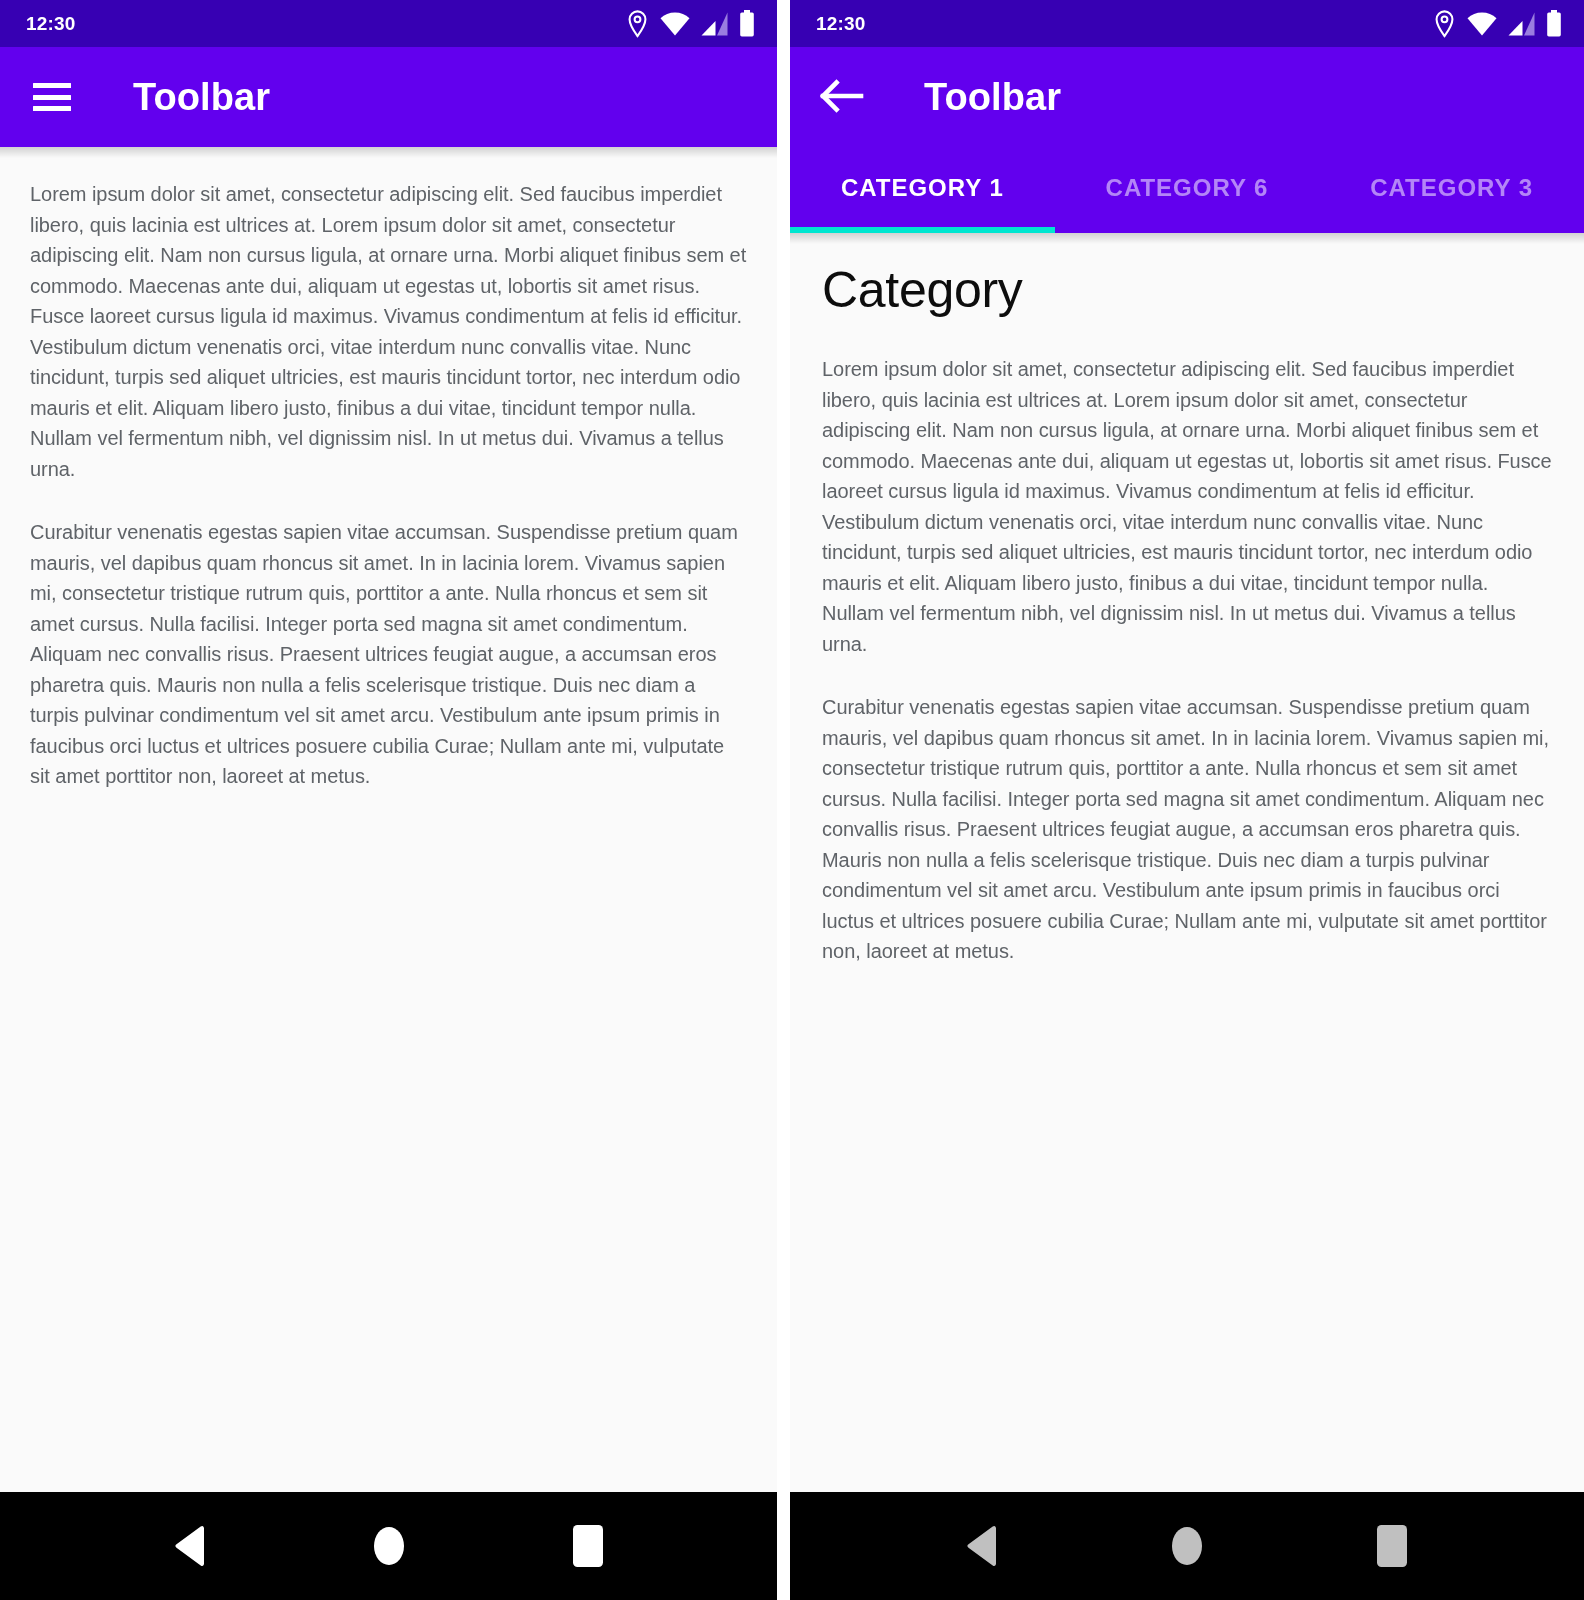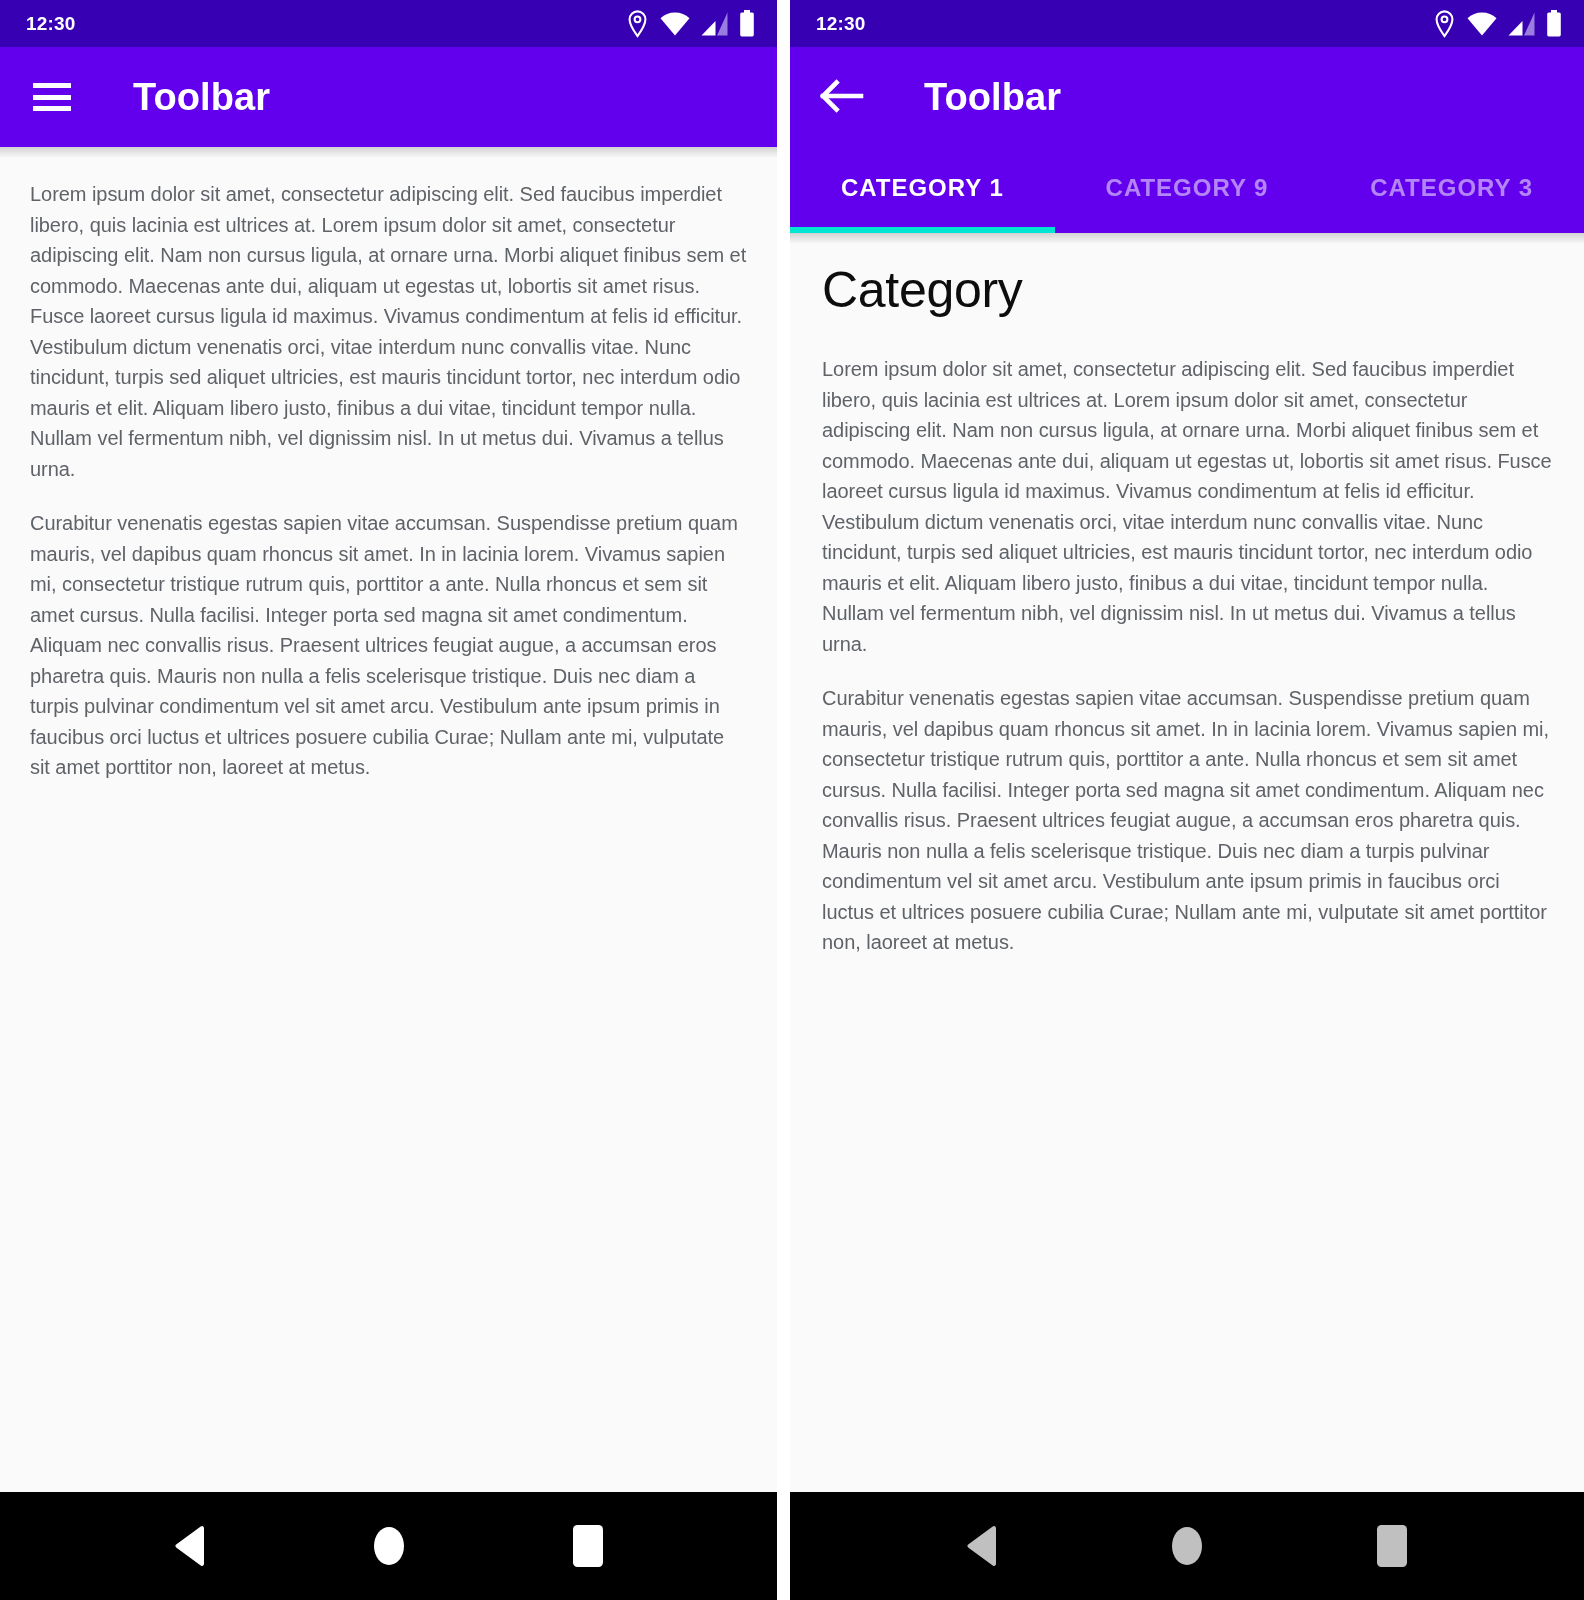--- a/index.html
+++ b/index.html
@@ -154,21 +154,21 @@
     margin-bottom: 36px;
     letter-spacing: -0.3px;
   }
 
   .paragraph {
     color: #5f6368;
     font-size: 20px;
     line-height: 30.5px;
     letter-spacing: -0.05px;
   }
-  .paragraph + .paragraph { margin-top: 24px; }
+  .paragraph + .paragraph { margin-top: 33px; }
 
   
   .navbar {
     flex: 0 0 108px;
     height: 108px;
     background: #000000;
     display: flex;
     align-items: center;
     justify-content: space-around;
     padding: 0 90px;
@@ -305,21 +305,21 @@
                 <path d="M3 18 H41" stroke="#fff" stroke-width="4.6" stroke-linecap="square"></path>
                 <path d="M16.5 4.5 L3 18 L16.5 31.5" fill="none" stroke="#fff" stroke-width="4.6" stroke-linecap="square" stroke-linejoin="miter"></path>
               </svg>
           </span>
         </button>
         <div class="toolbar-title">Toolbar</div>
       </div>
 
       <div class="tabbar">
         <button class="tab is-active">CATEGORY 1</button>
-        <button class="tab">CATEGORY 9</button>
+        <button class="tab">CATEGORY 6</button>
         <button class="tab">CATEGORY 3</button>
         <div class="tab-indicator"></div>
       </div>
     </div>
 
     <div class="content">
       <h1 class="content-heading">Category</h1>
       <p class="paragraph">Lorem ipsum dolor sit amet, consectetur adipiscing elit. Sed faucibus imperdiet libero, quis lacinia est ultrices at. Lorem ipsum dolor sit amet, consectetur adipiscing elit. Nam non cursus ligula, at ornare urna. Morbi aliquet finibus sem et commodo. Maecenas ante dui, aliquam ut egestas ut, lobortis sit amet risus. Fusce laoreet cursus ligula id maximus. Vivamus condimentum at felis id efficitur. Vestibulum dictum venenatis orci, vitae interdum nunc convallis vitae. Nunc tincidunt, turpis sed aliquet ultricies, est mauris tincidunt tortor, nec interdum odio mauris et elit. Aliquam libero justo, finibus a dui vitae, tincidunt tempor nulla. Nullam vel fermentum nibh, vel dignissim nisl. In ut metus dui. Vivamus a tellus urna.</p>
       <p class="paragraph">Curabitur venenatis egestas sapien vitae accumsan. Suspendisse pretium quam mauris, vel dapibus quam rhoncus sit amet. In in lacinia lorem. Vivamus sapien mi, consectetur tristique rutrum quis, porttitor a ante. Nulla rhoncus et sem sit amet cursus. Nulla facilisi. Integer porta sed magna sit amet condimentum. Aliquam nec convallis risus. Praesent ultrices feugiat augue, a accumsan eros pharetra quis. Mauris non nulla a felis scelerisque tristique. Duis nec diam a turpis pulvinar condimentum vel sit amet arcu. Vestibulum ante ipsum primis in faucibus orci luctus et ultrices posuere cubilia Curae; Nullam ante mi, vulputate sit amet porttitor non, laoreet at metus.</p>
     </div>

